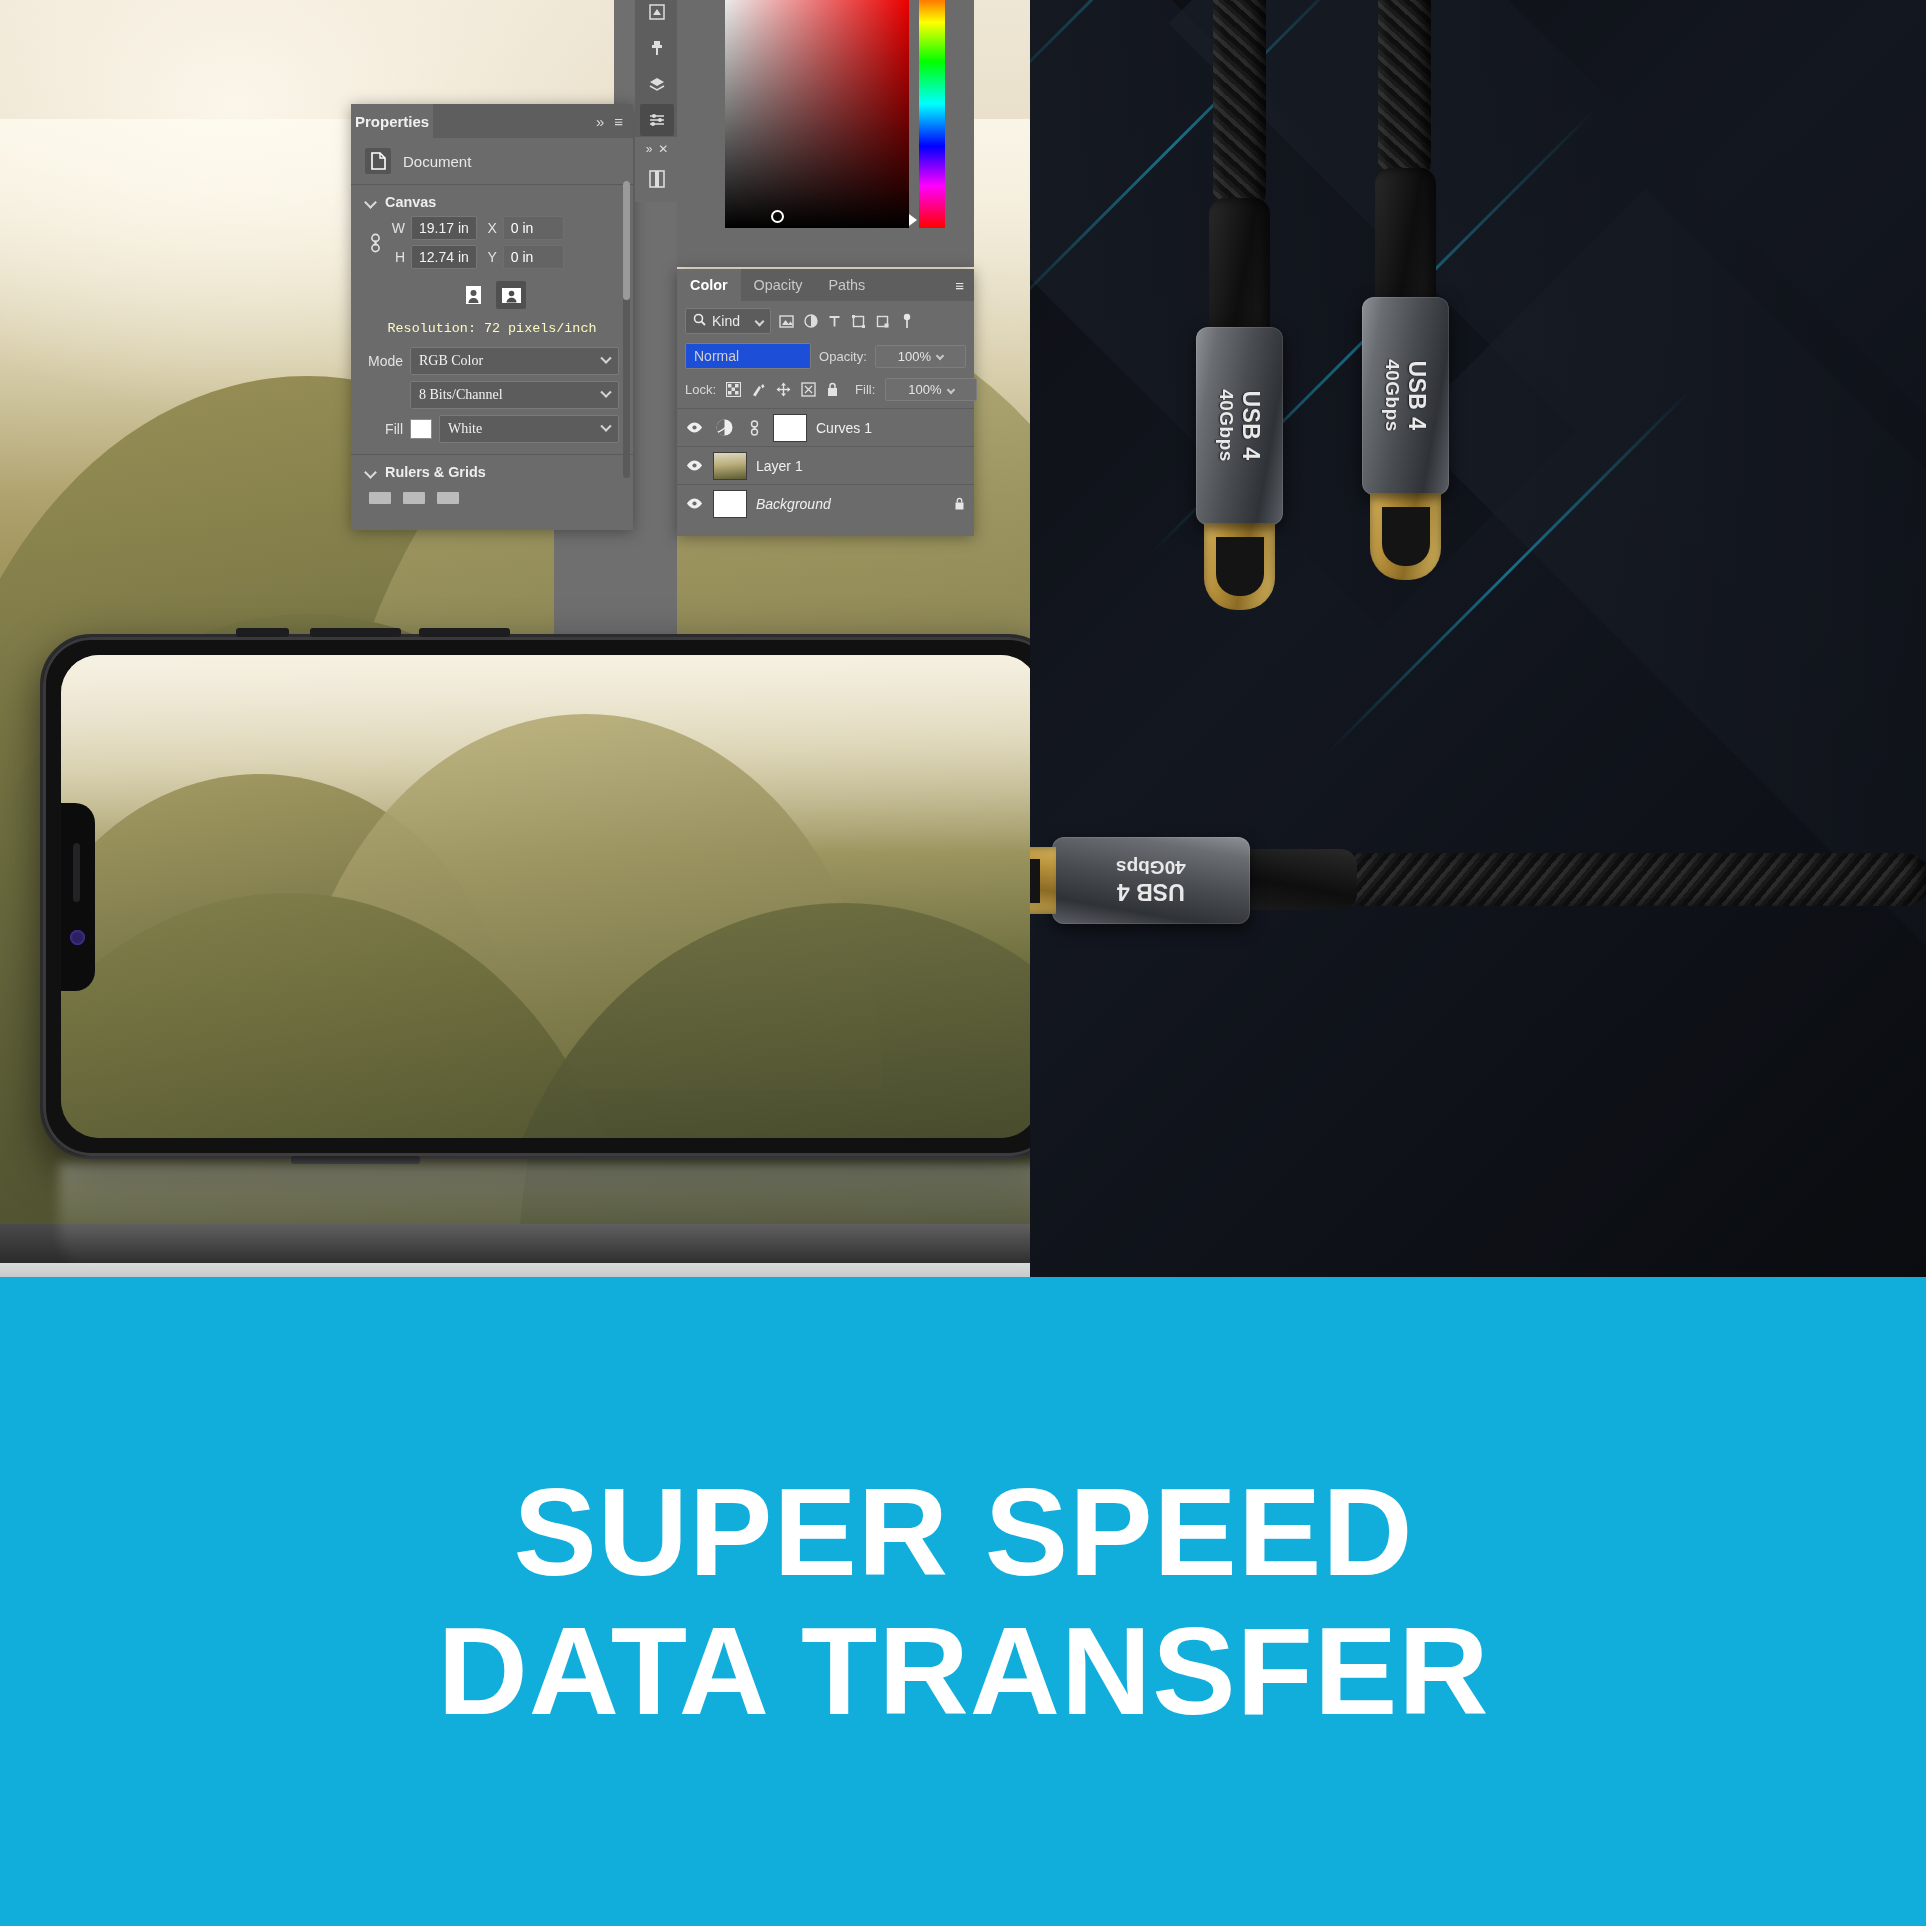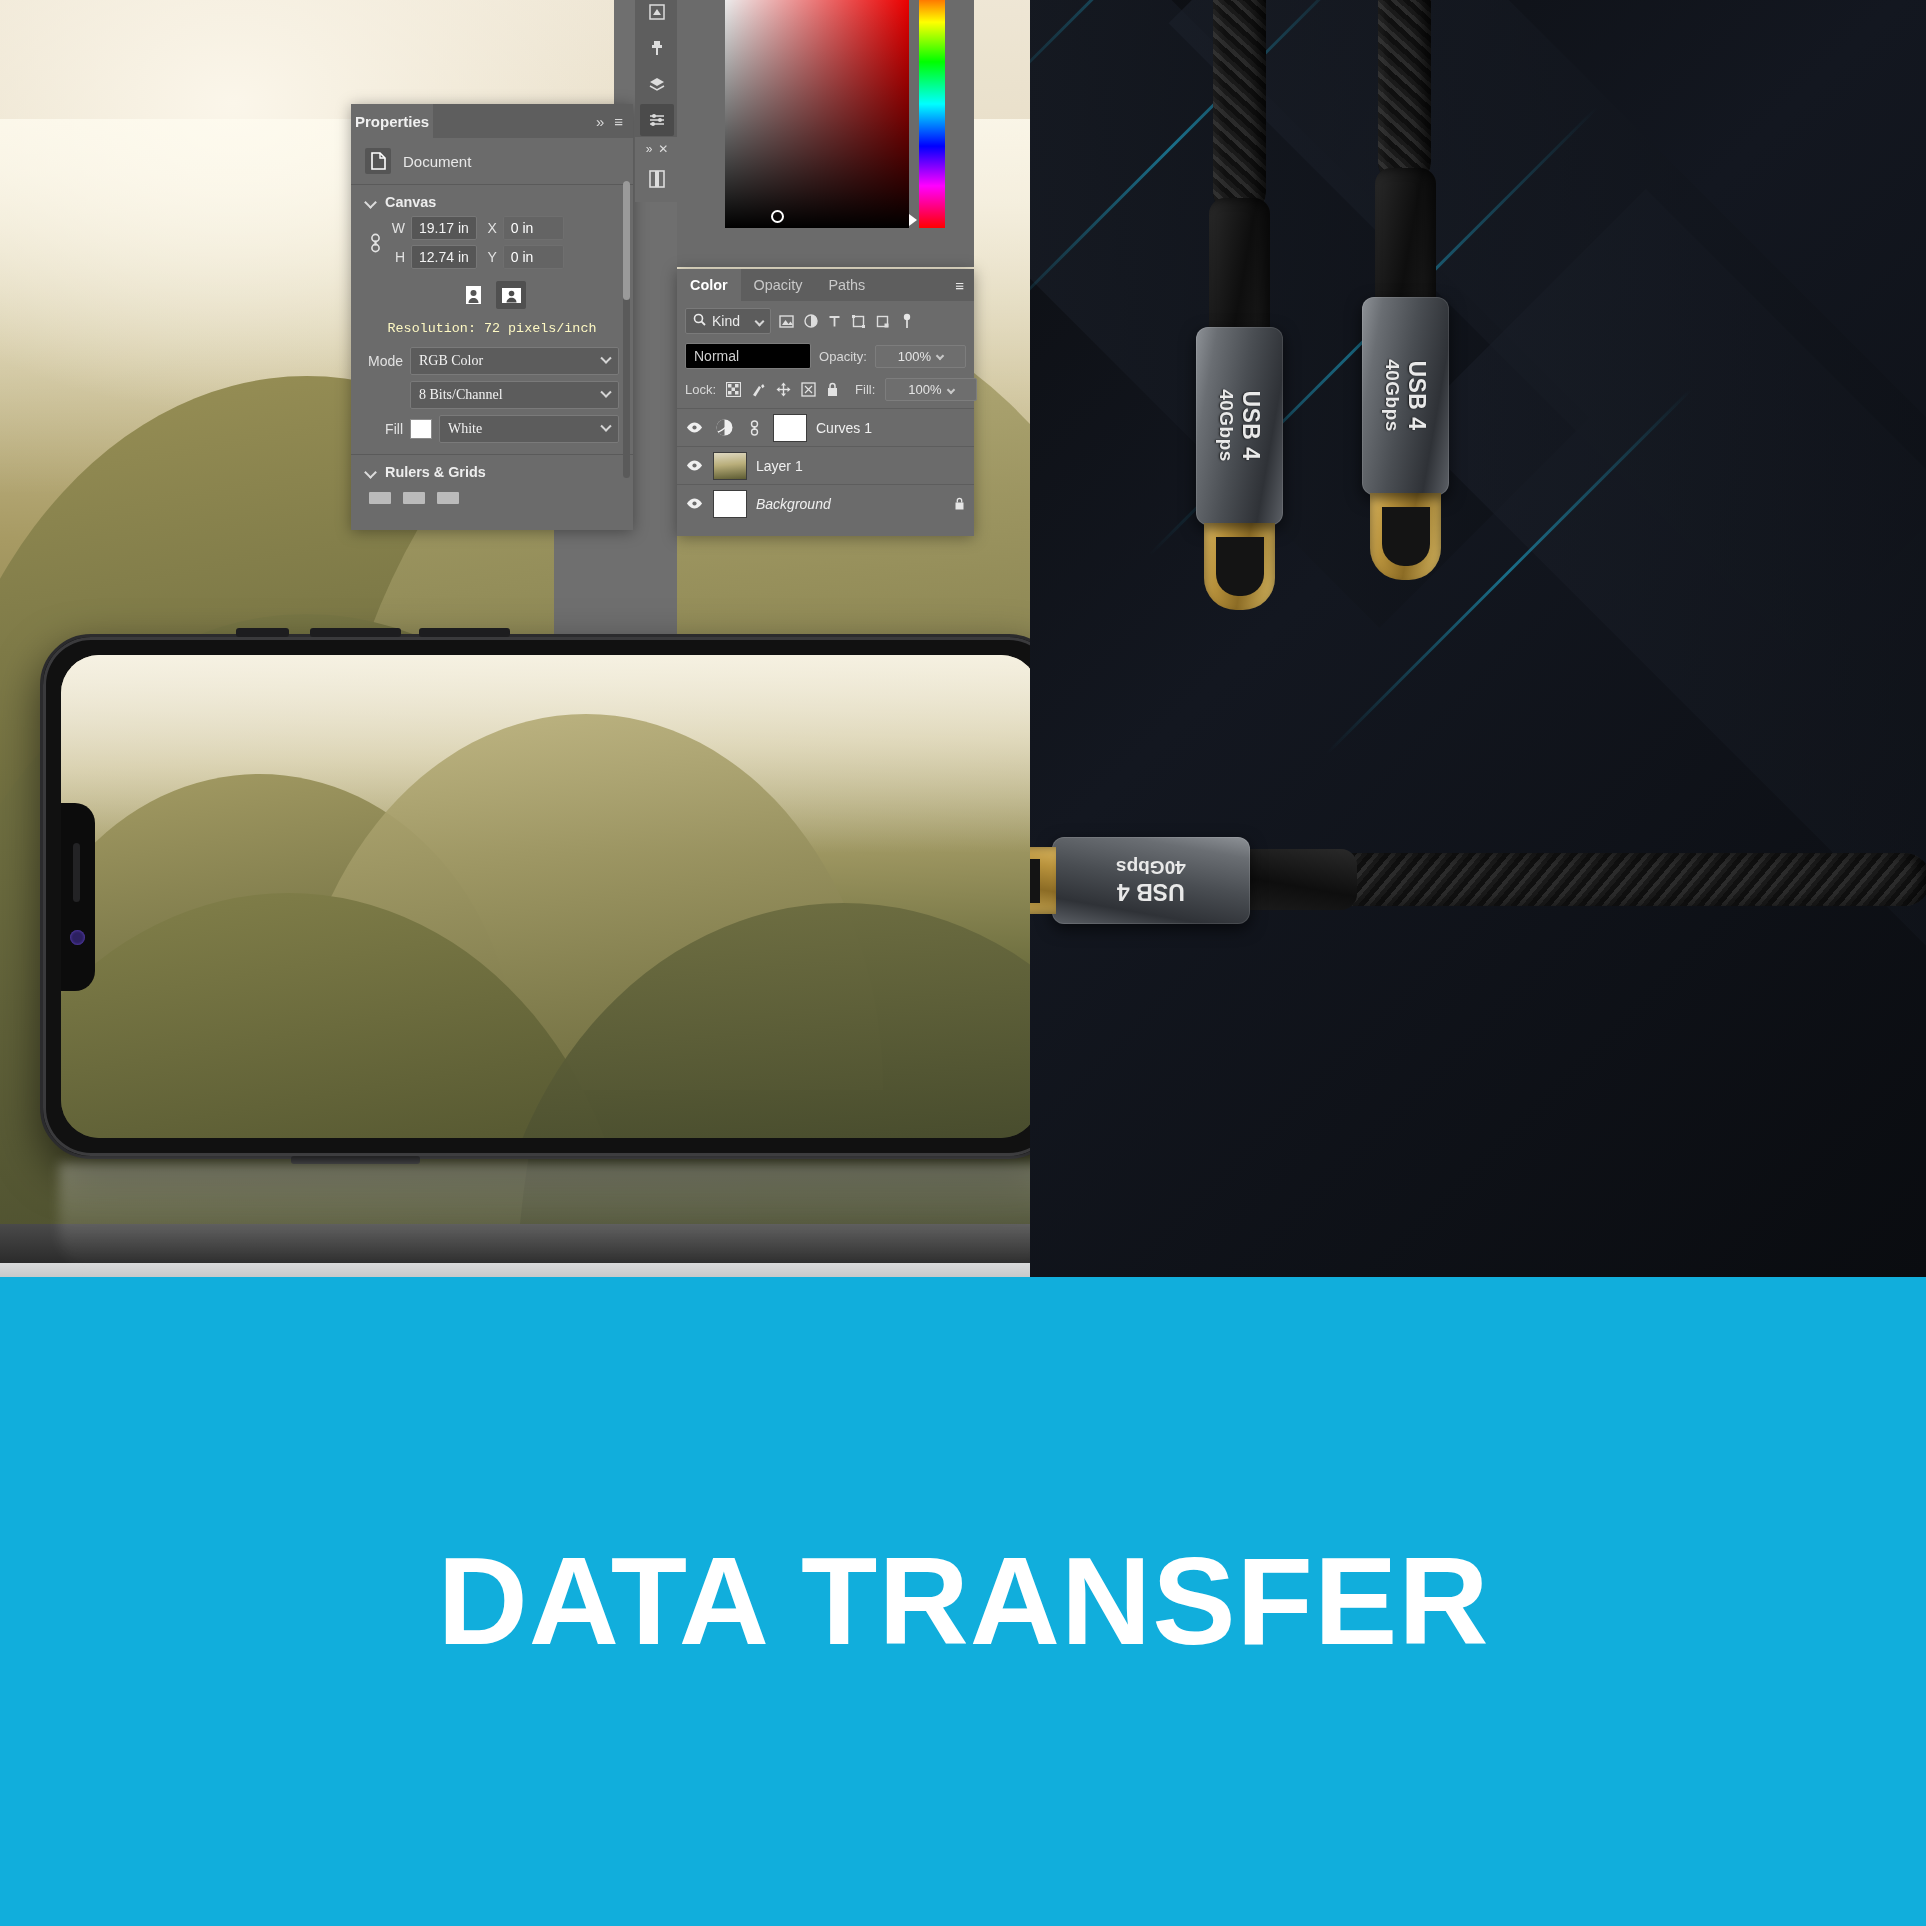--- a/index.html
+++ b/index.html
@@ -182,21 +182,21 @@
     font-size:14px; color:#eaeaea; width:86px;
   }
   .kind-sel .carat { margin-left:auto; width:7px; height:7px;
                      border-right:2px solid #d5d5d5; border-bottom:2px solid #d5d5d5;
                      transform:rotate(45deg); }
   .filter-ico { width:17px; height:17px; display:flex; align-items:center; justify-content:center; color:#ddd; }
   .blend-row {
     display:flex; align-items:center; gap:8px; padding:4px 8px;
   }
   .blend-sel {
-    background:#000000; border:1px solid #7d7d7d; border-radius:2px;
+    background:#1d4ed8; border:1px solid #7d7d7d; border-radius:2px;
     padding:4px 8px; font-size:14px; color:#cfcfcf; width:139px;
   }
   .opa-lbl { font-size:13px; color:#d8d8d8; }
   .opa-val {
     background:#6e6e6e; border:1px solid #7d7d7d; border-radius:2px;
     padding:3px 22px; font-size:13px; color:#e4e4e4; display:flex;
     align-items:center; gap:6px;
   }
   .opa-val .carat { width:6px; height:6px; border-right:2px solid #c8c8c8;
                     border-bottom:2px solid #c8c8c8; transform:rotate(45deg); }
@@ -755,17 +755,18 @@
       <span style="position:absolute; left:-61px; top:847px; width:87px; height:67px; border-radius:32px 0 0 32px;
             background:linear-gradient(190deg,#d8b45e 0%,#b8923c 25%,#8c6c25 55%,#d9b962 100%);
             box-shadow:inset 6px 0 10px rgba(0,0,0,.45);">
         <span style="position:absolute; left:10px; top:12px; width:61px; height:44px;
               background:#141414; border-radius:22px 0 0 22px;"></span>
       </span>
     </div>
   </div>
 
   <div id="headline">
+    <div class="line l1">SUPER SPEED</div>
     <div class="line l2">DATA TRANSFER</div>
   </div>
 
 </div>
 
 
 </body></html>

